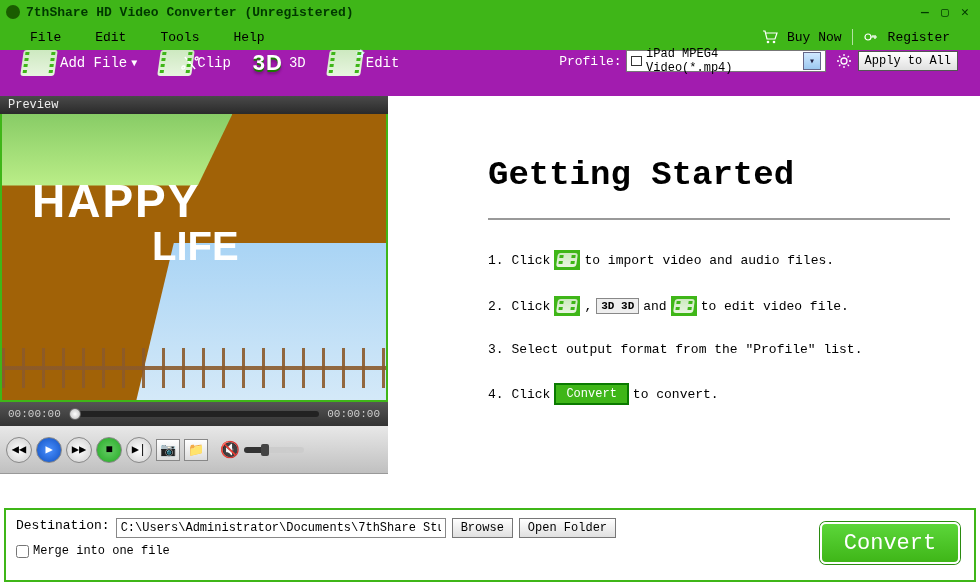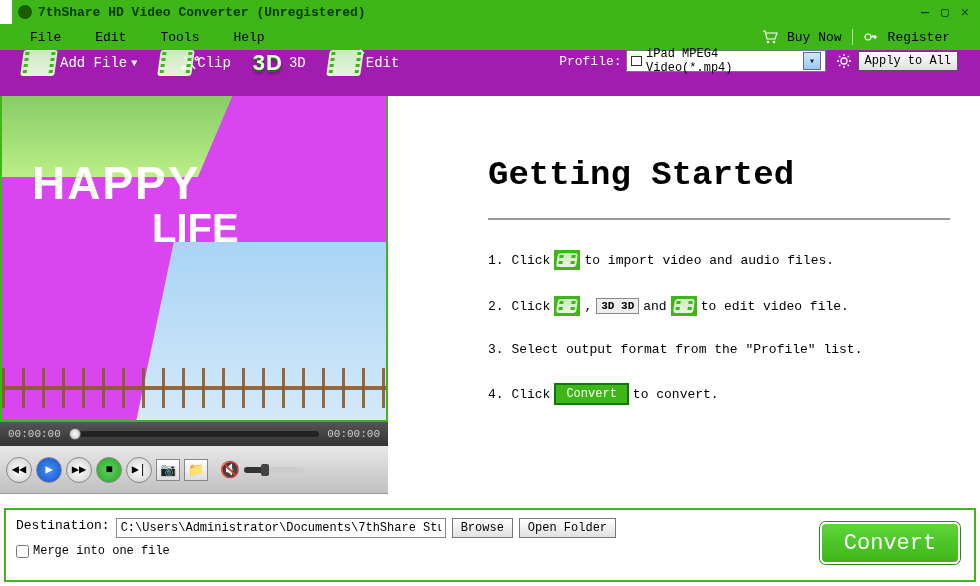--- a/index.html
+++ b/index.html
@@ -1,21 +1,21 @@
 <!DOCTYPE html>
 <html><head>
 <meta charset="utf-8">
 <style>
 * { margin: 0; padding: 0; box-sizing: border-box; font-family: "Courier New", monospace; }
 body { width: 980px; height: 586px; background: #fff; overflow: hidden; }
 
 .window { width: 100%; height: 100%; display: flex; flex-direction: column; }
 
 
-.title-bar { background: #3fb618; height: 24px; display: flex; align-items: center; padding: 4px 6px; color: #003800; font-size: 13px; font-weight: bold; margin-left: 12px; }
+.title-bar { background: #3fb618; height: 24px; display: flex; align-items: center; padding: 4px 6px; color: #003800; font-size: 13px; font-weight: bold; }
 .title-bar .app-icon { width: 14px; height: 14px; background: #1a5c00; border-radius: 50%; margin-right: 6px; }
 .title-bar .spacer { flex: 1; }
 .title-bar .win-btn { width: 18px; height: 18px; margin-left: 2px; color: #003800; font-weight: bold; cursor: pointer; display: flex; align-items: center; justify-content: center; }
 
 
 .menu-bar { background: #3fb618; height: 26px; display: flex; align-items: center; padding: 0 30px; color: #000000; font-family: Arial, sans-serif; font-size: 13px; }
 .menu-bar .menu-item { margin-right: 34px; cursor: pointer; }
 .menu-bar .right-links { display: flex; align-items: center; gap: 6px; }
 .menu-bar .right-link { display: flex; align-items: center; gap: 9px; cursor: pointer; }
 .menu-bar .divider { width: 1px; height: 16px; background: rgba(255,255,255,0.6); margin: 0 4px; }
@@ -36,21 +36,21 @@
 .profile-select .arrow-btn { margin-left: auto; width: 18px; height: 18px; background: linear-gradient(#d0e8ff,#9cc8f0); border: 1px solid #668; display:flex; align-items:center; justify-content:center; font-size:10px; color:#224; }
 .gear-btn { width: 20px; height: 20px; display: flex; align-items:center; justify-content:center; color:#fff; margin: 0 4px; cursor:pointer; }
 .apply-all { background: linear-gradient(#fff,#e0e0e0); border: 1px solid #555; padding: 2px 6px; font-size: 12px; font-family: "Courier New"; cursor:pointer; }
 
 
 .content { flex: 1; display: flex; background: #fff; }
 
 
 .preview-panel { width: 388px; display: flex; flex-direction: column; }
 .preview-header { background: linear-gradient(#4a4a4a,#2a2a2a); color: #eee; font-size: 12px; padding: 2px 8px; height: 18px; font-family: "Courier New"; }
-.preview-img { height: 326px; background: #d946ef; position: relative; border: 2px solid #3fb618; border-top:none; overflow:hidden; }
+.preview-img { height: 288px; background: #a16207; position: relative; border: 2px solid #3fb618; border-top:none; overflow:hidden; }
 .preview-img .sky1 { position:absolute; top:0; left:0; width:60%; height:25%; background: linear-gradient(#8c6,#be8); clip-path: polygon(0 0, 100% 0, 85% 100%, 0 100%); }
 .preview-img .happy { position:absolute; top:60px; left:30px; font-family: Arial Black, Arial; font-weight:900; font-size: 46px; color:#fff; letter-spacing: 2px; }
 .preview-img .life { position:absolute; top:110px; left:150px; font-family: Arial Black, Arial; font-weight:900; font-size: 40px; color:#fff; }
 .preview-img .lower { position:absolute; bottom:0; right:0; width:65%; height:55%; background: linear-gradient(#a9d4f5,#d4e9f8); clip-path: polygon(15% 0, 100% 0, 100% 100%, 0 100%); }
 .preview-img .fence { position:absolute; bottom:12px; left:0; right:0; height:40px; background: repeating-linear-gradient(90deg, rgba(139,90,43,0.9) 0 3px, transparent 3px 20px), linear-gradient(transparent 18px, rgba(139,90,43,0.9) 18px 22px, transparent 22px); }
 
 .timeline { background: linear-gradient(#555,#333); height: 24px; display: flex; align-items: center; padding: 0 8px; font-size: 11px; color: #ccc; }
 .timeline .track { flex:1; height:6px; background:#222; border-radius:3px; margin: 0 8px; position:relative; }
 .timeline .track .knob { position:absolute; left:0; top:-3px; width:12px; height:12px; background:radial-gradient(#fff,#bbb); border-radius:50%; border:1px solid #666; }
 
@@ -167,20 +167,21 @@
             <circle cx="8" cy="8" r="3" stroke="#fff" fill="none" stroke-width="1.3"></circle>
             <path d="M8 1v2M8 13v2M1 8h2M13 8h2M3 3l1.4 1.4M11.6 11.6L13 13M13 3l-1.4 1.4M4.4 11.6L3 13" stroke="#fff" stroke-width="1.3"></path>
           </svg>
       </div>
       <button class="apply-all">Apply to All</button>
     </div>
   </div>
 
   <div class="content">
     <div class="preview-panel">
+      <div class="preview-header">Preview</div>
       <div class="preview-img">
         <div class="sky1"></div>
         <div class="lower"></div>
         <div class="happy">HAPPY</div>
         <div class="life">LIFE</div>
         <div class="fence"></div>
       </div>
       <div class="timeline">
         <span>00:00:00</span>
         <div class="track">

